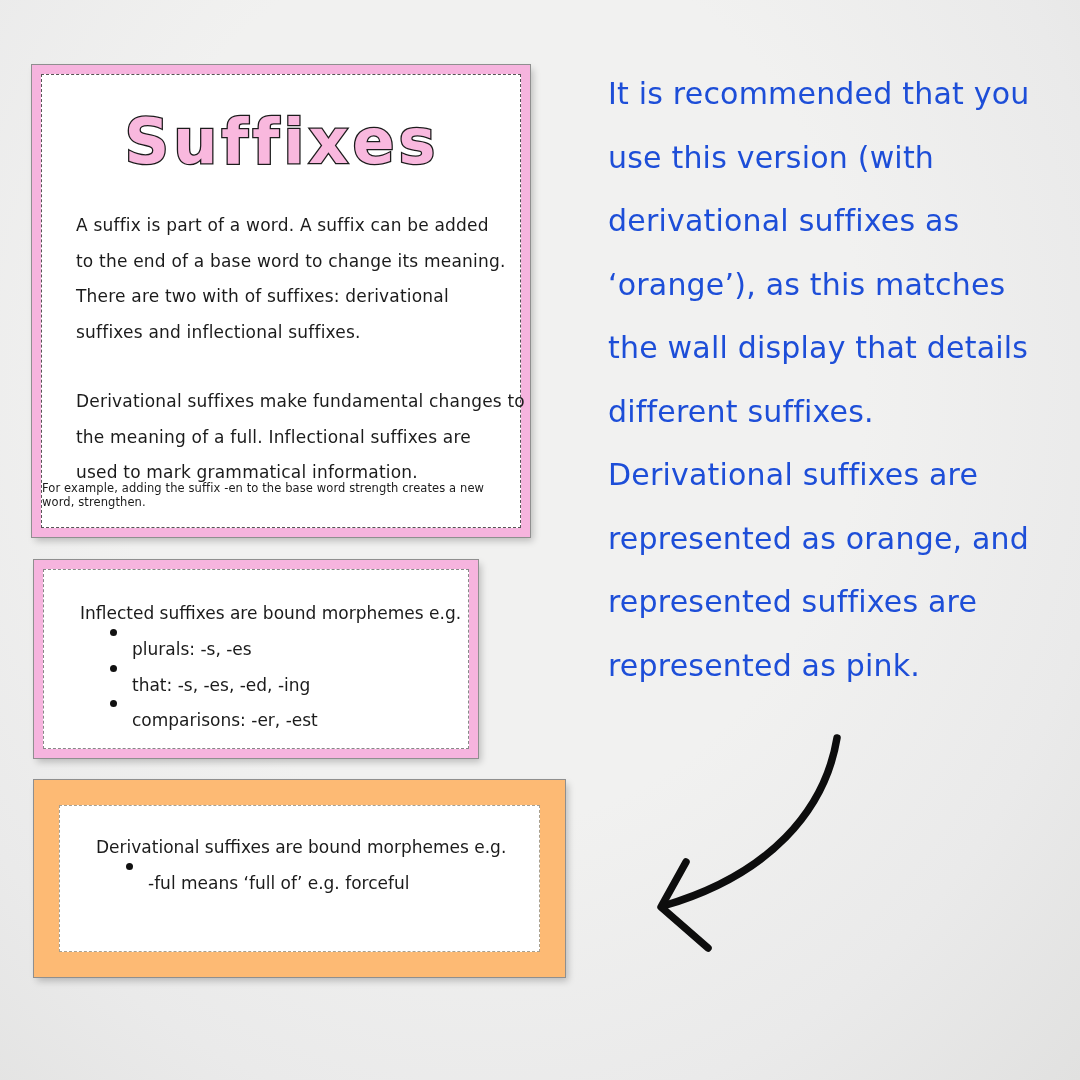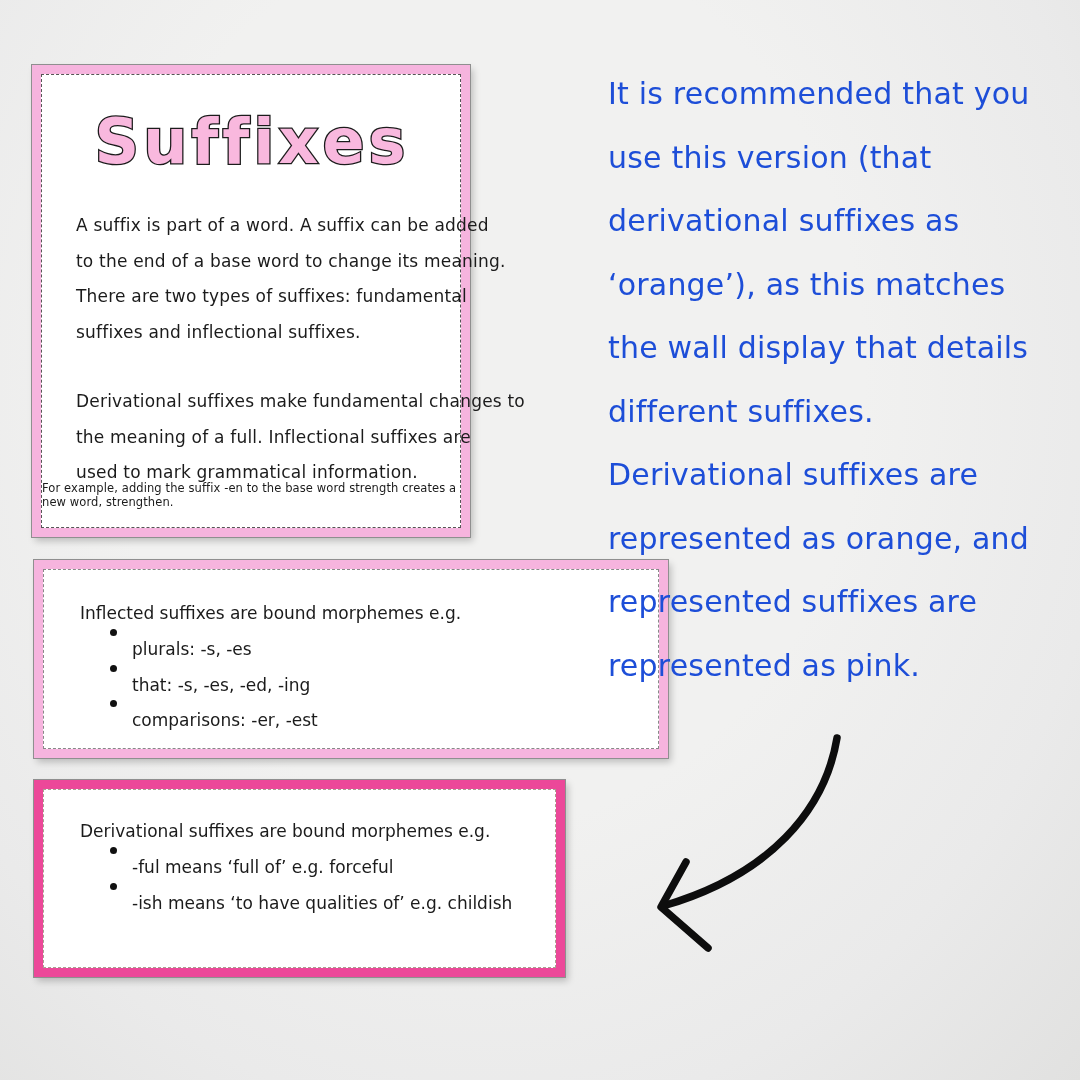--- a/index.html
+++ b/index.html
@@ -16,46 +16,46 @@
     position:absolute;
     box-shadow:0 0 0 1px #8f8f8f, 3px 4px 7px rgba(0,0,0,0.22);
   }
   .card-inner {
     width:100%; height:100%;
     background:#ffffff;
     position:relative;
   }
 
   
-  .card-main { left:32px; top:65px; width:438px; height:472px; background:#f6b4de; padding:9px; }
+  .card-main { left:32px; top:65px; width:498px; height:472px; background:#f6b4de; padding:9px; }
   .card-main .card-inner { border:1.5px dashed #555; padding:28px 32px 10px 34px; }
   .poster-title {
     text-align:center;
     font-size:62px;
     font-weight:bold;
     letter-spacing:4px;
     color:#f9b8de;
     -webkit-text-stroke:2.6px #1c1c1c;
     paint-order:stroke fill;
     margin-top:2px;
     margin-bottom:30px;
   }
   .body-line { font-size:17px; line-height:35.5px; white-space:nowrap; letter-spacing:0.2px; }
   .para-gap { height:34px; }
   .footnote {
     position:absolute; left:0; right:0; bottom:18px;
     text-align:left; font-size:11.5px; letter-spacing:0.1px;
   }
 
   
-  .card-inflected { left:34px; top:560px; width:634px; height:198px; background:#f6b4de; padding:9px; }
+  .card-inflected { left:34px; top:560px; width:444px; height:198px; background:#f6b4de; padding:9px; }
   .card-inflected .card-inner { border:1.5px dashed #888; padding:26px 20px 0 36px; }
 
   
-  .card-derivational { left:34px; top:780px; width:531px; height:197px; background:#ec4899; padding:9px; }
+  .card-derivational { left:34px; top:780px; width:531px; height:197px; background:#fdba74; padding:25px; }
   .card-derivational .card-inner { border:1.5px dashed #a8a090; padding:24px 20px 0 36px; }
 
   .card-heading { font-size:17px; line-height:34px; white-space:nowrap; margin-bottom:2px; }
   .bullet-row { display:flex; align-items:flex-start; font-size:17px; line-height:35.5px; white-space:nowrap; padding-left:30px; }
   .bullet-dot {
     width:7px; height:7px; border-radius:50%;
     background:#111; flex:0 0 auto;
     margin-right:15px; position:relative; top:-3px;
   }
 
@@ -73,21 +73,21 @@
 </style>
 </head>
 <body>
 
 <div class="card card-main">
   <div class="card-inner">
     <div class="poster-title">Suffixes</div>
     <div>
       <div class="body-line">A suffix is part of a word. A suffix can be added</div>
       <div class="body-line">to the end of a base word to change its meaning.</div>
-      <div class="body-line">There are two types of suffixes: fundamental</div>
+      <div class="body-line">There are two with of suffixes: derivational</div>
       <div class="body-line">suffixes and inflectional suffixes.</div>
     </div>
     <div class="para-gap"></div>
     <div>
       <div class="body-line">Derivational suffixes make fundamental changes to</div>
       <div class="body-line">the meaning of a full. Inflectional suffixes are</div>
       <div class="body-line">used to mark grammatical information.</div>
     </div>
     <div class="footnote">For example, adding the suffix -en to the base word strength creates a new word, strengthen.</div>
   </div>
@@ -111,30 +111,26 @@
   </div>
 </div>
 
 <div class="card card-derivational">
   <div class="card-inner">
     <div class="card-heading">Derivational suffixes are bound morphemes e.g.</div>
     <div class="bullet-row">
       <span class="bullet-dot"></span>
       <span>-ful means ‘full of’ e.g. forceful</span>
     </div>
-    <div class="bullet-row">
-      <span class="bullet-dot"></span>
-      <span>-ish means ‘to have qualities of’ e.g. childish</span>
-    </div>
   </div>
 </div>
 
 <div class="note">
   <div class="note-line">It is recommended that you</div>
-  <div class="note-line">use this version (that</div>
+  <div class="note-line">use this version (with</div>
   <div class="note-line">derivational suffixes as</div>
   <div class="note-line">‘orange’), as this matches</div>
   <div class="note-line">the wall display that details</div>
   <div class="note-line">different suffixes.</div>
   <div class="note-line">Derivational suffixes are</div>
   <div class="note-line">represented as orange, and</div>
   <div class="note-line">represented suffixes are</div>
   <div class="note-line">represented as pink.</div>
 </div>
 

